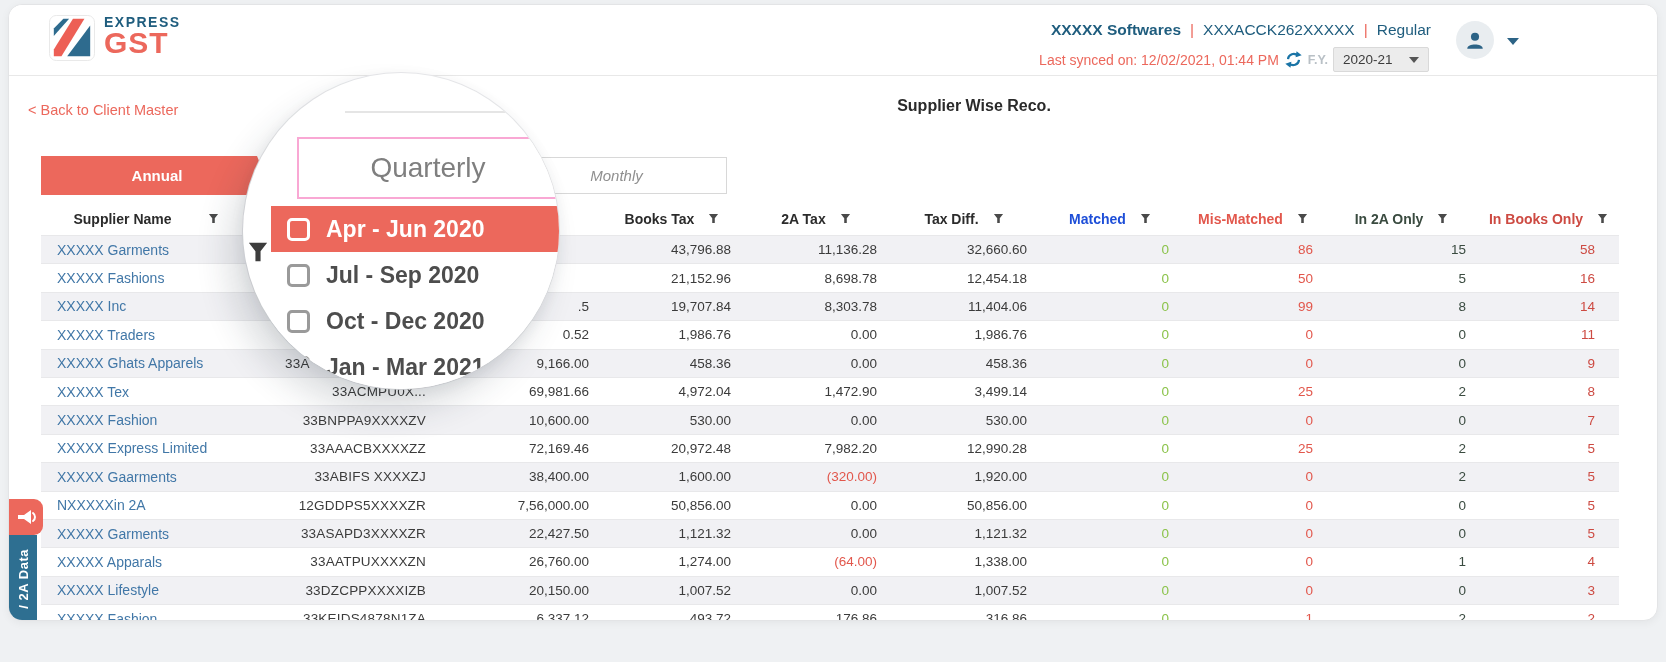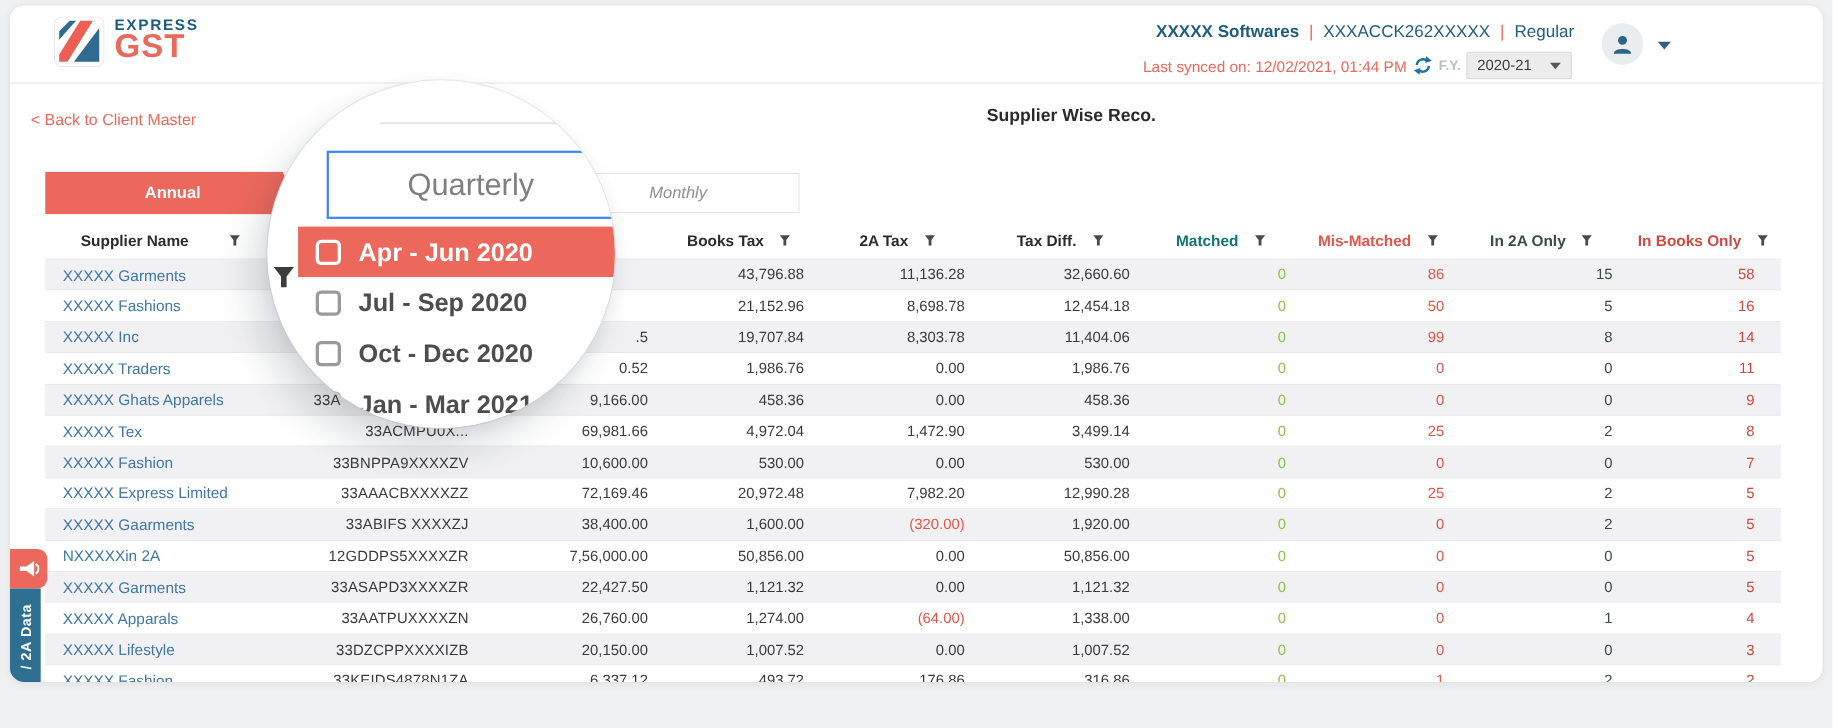--- a/index.html
+++ b/index.html
@@ -58,21 +58,21 @@
   .td.matched { color:var(--green); }
   .td.mis { color:var(--red_text); }
   .td.in2a { color:var(--dark_green); }
   .td.inbooks { color:var(--books_red); padding-right:24px; }
 
   
   .lens { position:absolute; left:234px; top:68px; width:316px; height:316px; border-radius:50%; background:#fff;
           box-shadow:-14px 22px 34px rgba(40,50,60,.16), 0 4px 14px rgba(40,50,60,.08), 0 0 0 1px #ececee; z-index:5; }
   .lens-inner { position:absolute; inset:0; border-radius:50%; overflow:hidden; }
   .lens-topline { position:absolute; left:102px; top:38px; width:205px; height:2px; background:#e5e5e5; }
-  .lens-tab { position:absolute; left:54px; top:64px; width:262px; height:62px; border:2px solid #3b82f6; background:#fff;
+  .lens-tab { position:absolute; left:54px; top:64px; width:262px; height:62px; border:2px solid #f9a8d4; background:#fff;
               display:flex; align-items:center; justify-content:center; font-size:28px; font-weight:500; color:#7f7f7f; cursor:pointer; }
   .lens-funnel { position:absolute; left:4px; top:168px; width:22px; height:22px; }
   .dd { position:absolute; left:28px; top:133px; width:296px; }
   .dd-row { height:46px; display:flex; align-items:center; gap:16px; padding-left:16px; background:#fff;
             font-size:23px; font-weight:bold; color:#4d4d4d; cursor:pointer; }
   .dd-row.selected { background:var(--accent); color:#fff; }
   .cb { width:23px; height:23px; border:3px solid #9a9a9a; border-radius:5px; flex:none; background:transparent; }
   .dd-row.selected .cb { border-color:#fff; }
 
   
@@ -166,21 +166,21 @@
               <path d="M1 1h10L7.4 5.6V11H4.6V5.6Z" fill="#4a4a4a"></path>
             </svg>
           </div>
           <div class="th">
             <span style="color:#2b2b2b">Tax Diff.</span>
             <svg class="funnel" viewBox="0 0 12 12">
               <path d="M1 1h10L7.4 5.6V11H4.6V5.6Z" fill="#4a4a4a"></path>
             </svg>
           </div>
           <div class="th">
-            <span style="color:#0f766e">Matched</span>
+            <span style="color:#1d4ed8">Matched</span>
             <svg class="funnel" viewBox="0 0 12 12">
               <path d="M1 1h10L7.4 5.6V11H4.6V5.6Z" fill="#4a4a4a"></path>
             </svg>
           </div>
           <div class="th">
             <span style="color:#e2574c">Mis-Matched</span>
             <svg class="funnel" viewBox="0 0 12 12">
               <path d="M1 1h10L7.4 5.6V11H4.6V5.6Z" fill="#4a4a4a"></path>
             </svg>
           </div>

